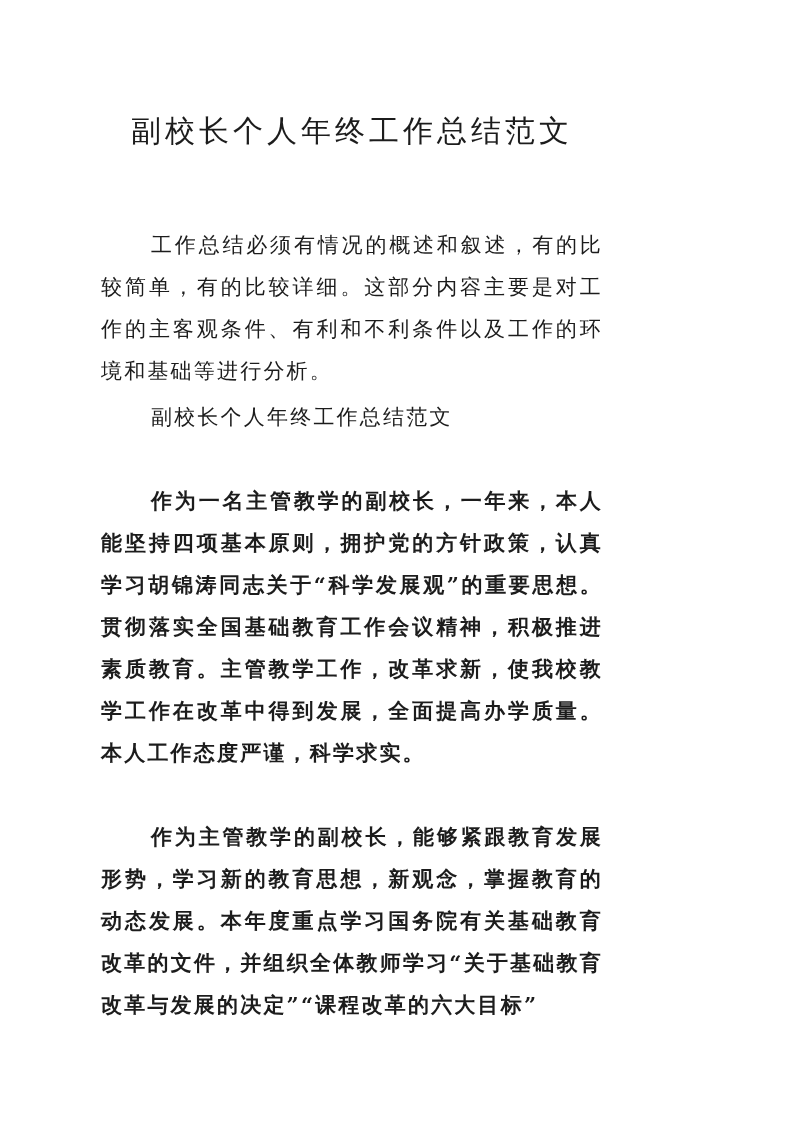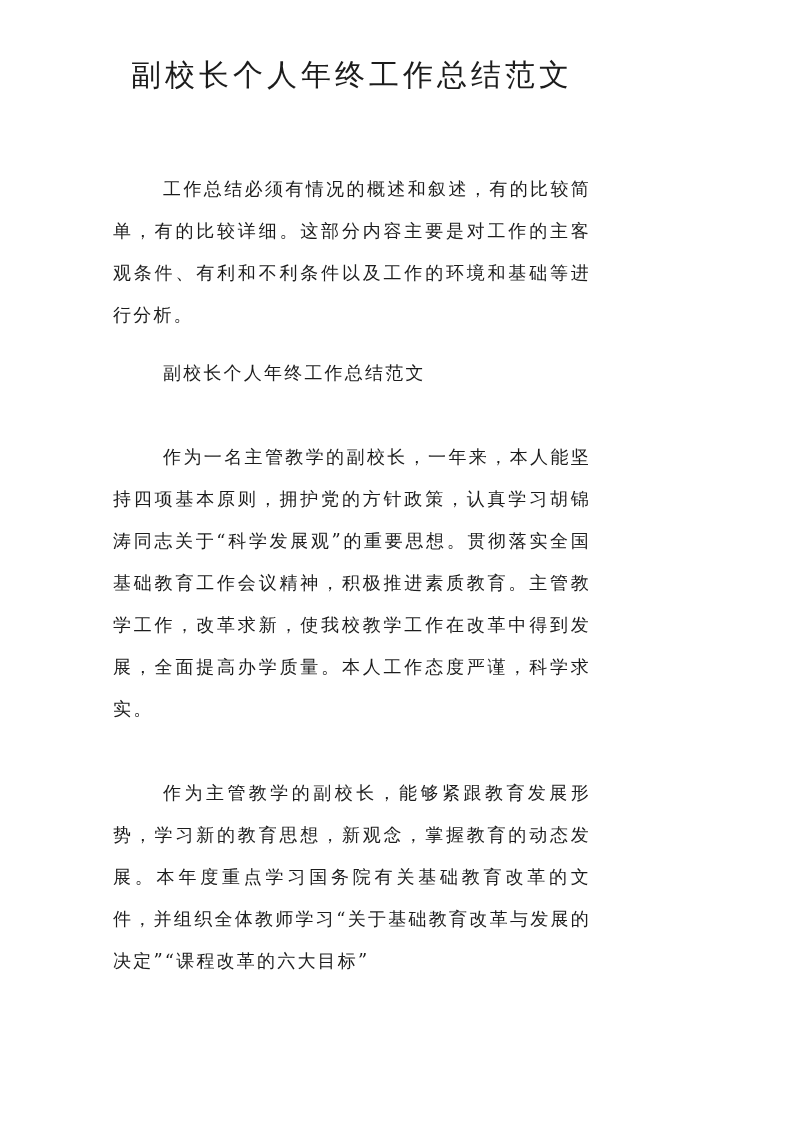--- a/index.html
+++ b/index.html
@@ -6,44 +6,45 @@
     margin: 0;
     padding: 0;
     background: #ffffff;
   }
   .page {
     position: relative;
     width: 700px;
     height: 1122px;
     background: #ffffff;
     box-sizing: border-box;
-    padding: 52px 93px 0 97px;
+    padding: 108px 93px 0 97px;
     overflow: hidden;
     font-family: "DejaVu Serif", "Liberation Serif", serif;
     color: #1c1c1c;
   }
   .doc-title {
     margin: 0 0 70px 0;
     font-size: 30px;
     font-weight: 400;
     line-height: 46px;
     text-align: center;
     letter-spacing: 4px;
     white-space: nowrap;
   }
   .para {
-    margin: 16px;
-    font-size: 18px;
+    margin: 4px;
+    font-size: 21px;
     line-height: 42px;
     letter-spacing: 2.2px;
     text-align: justify;
     text-indent: 50px;
   }
   .spaced {
     margin-top: 42px;
+    font-weight: bold;
   }
 </style>
 </head>
 <body>
 
 <div class="page">
   <h1 class="doc-title">副校长个人年终工作总结范文</h1>
 
   <p class="para">工作总结必须有情况的概述和叙述，有的比较简单，有的比较详细。这部分内容主要是对工作的主客观条件、有利和不利条件以及工作的环境和基础等进行分析。</p>
 

